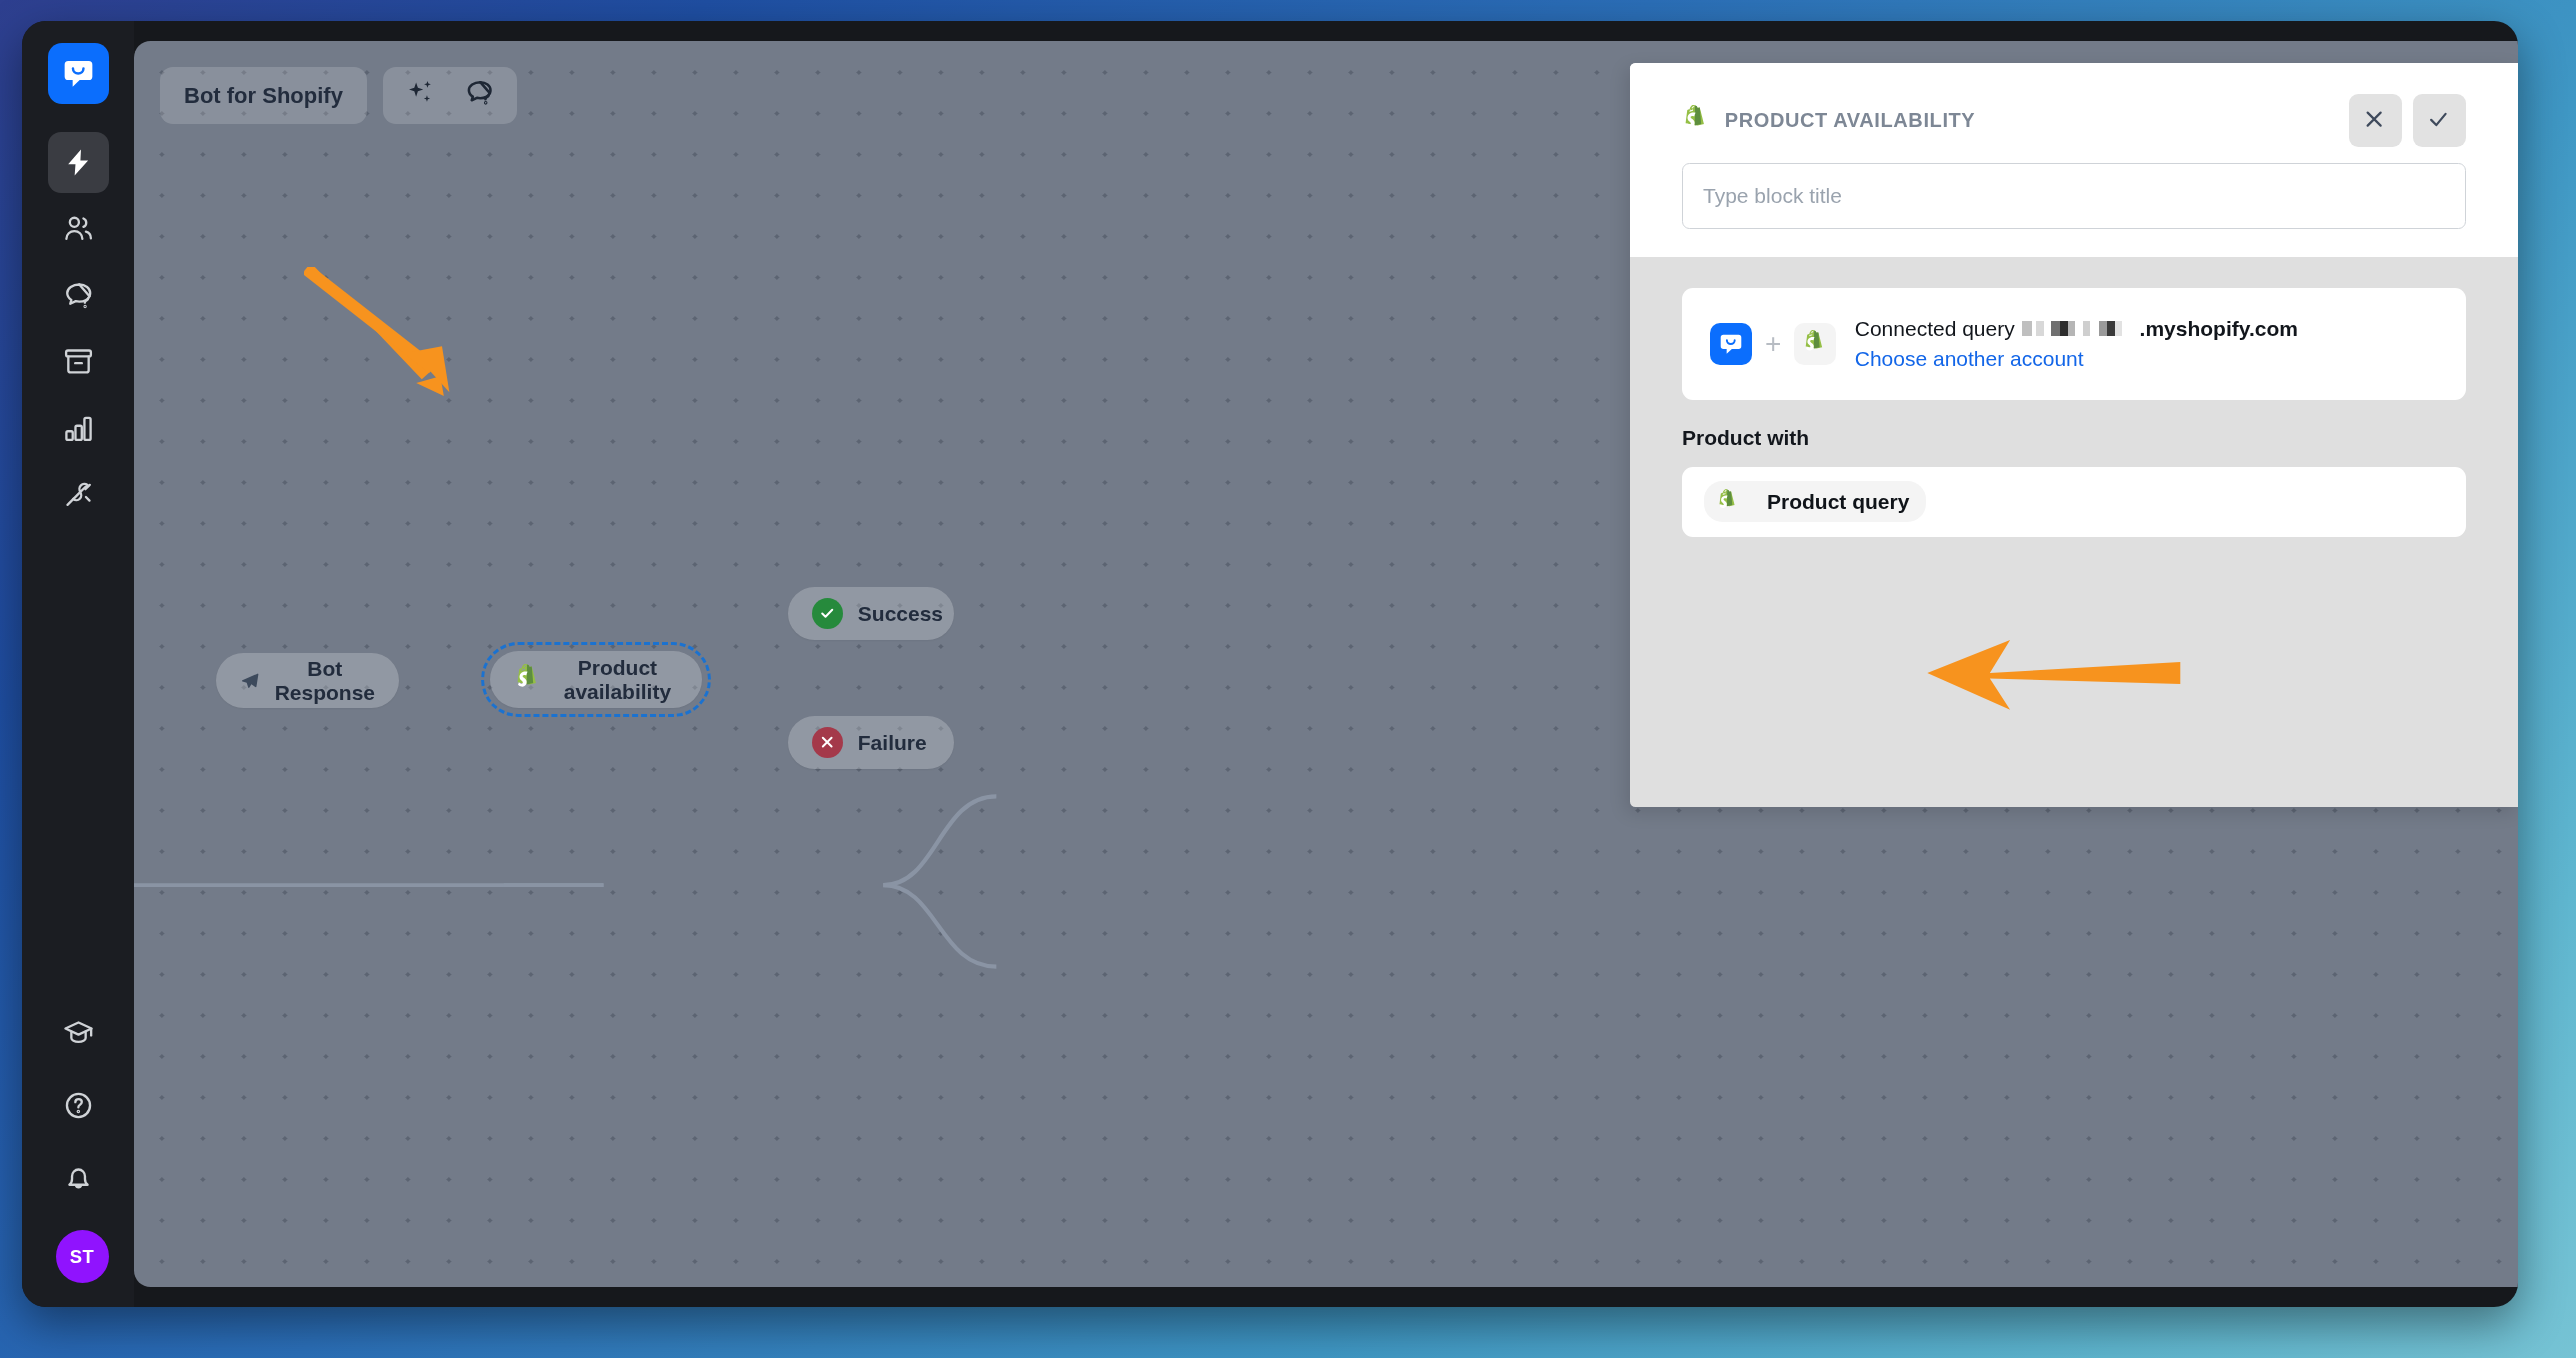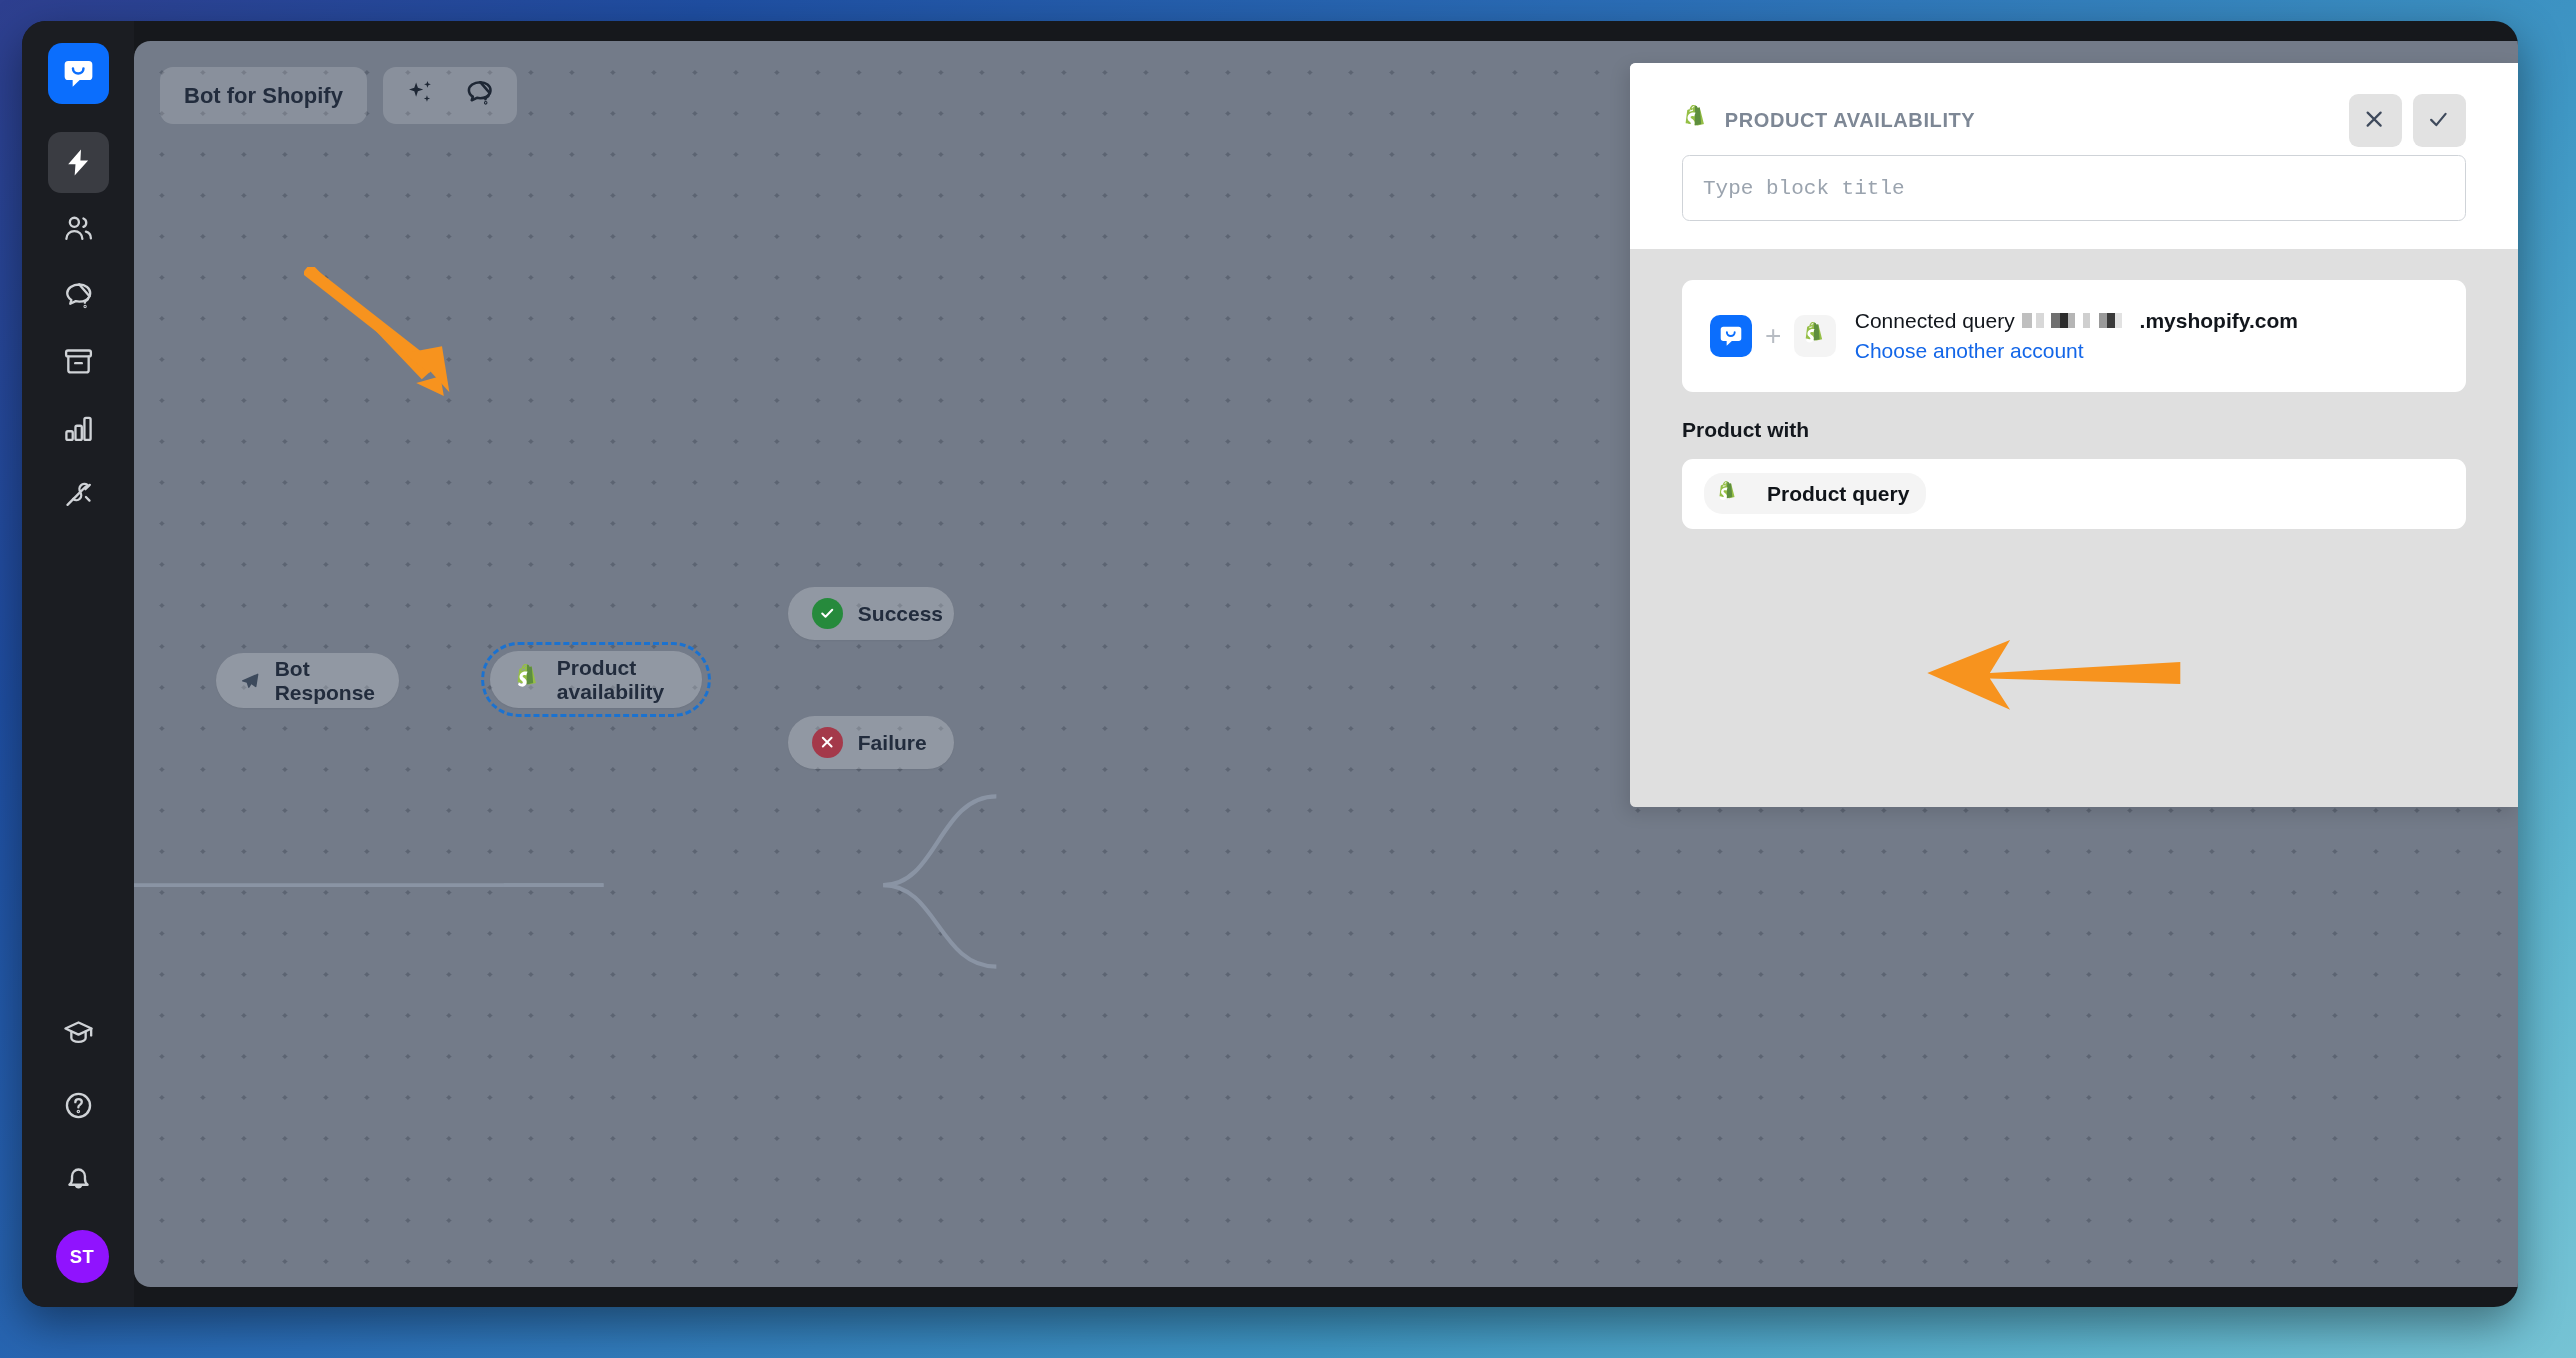--- a/index.html
+++ b/index.html
@@ -105,20 +105,21 @@
     background: rgba(255,255,255,0.22);
     border-radius: 28px;
     display: flex; align-items: center;
     padding: 16px 24px;
     gap: 14.8px;
     color: #222c3d;
     font-size: 21px;
     font-weight: 600;
     cursor: pointer;
     box-shadow: 0 0.9px 1.8px rgba(0,0,0,0.05);
+    text-align: center;
   }
   #node-bot-response { left: 82px; top: 612px; width: 183px; height: 55px; }
   #node-product-availability {
     left: 356px; top: 610px; width: 212px; height: 57px;
     outline: 3.7px dashed #1b72d0;
     outline-offset: 6.5px;
     border-radius: 29.5px;
   }
   #node-success { left: 654px; top: 546px; width: 166px; height: 53px; }
   #node-failure { left: 654px; top: 675px; width: 166px; height: 53px; }
@@ -154,27 +155,27 @@
   #panel-actions { margin-left:auto; display:flex; gap: 11px; }
   .panel-btn {
     width: 53px; height: 53px; border-radius: 9.2px;
     background: #e2e2e2;
     display:flex; align-items:center; justify-content:center;
     cursor: pointer;
   }
   .panel-btn svg { width: 26px; height: 26px; }
   .panel-btn svg path { stroke:#3f4a5c; stroke-width:2.4; fill:none; stroke-linecap:round; stroke-linejoin:round; }
   #block-title-input {
-    margin-top: 8px;
+    margin-top: 16px;
     width: 100%; height: 66px;
     border: 1.5px solid #cfd3d8;
     border-radius: 7.4px;
     padding: 0 20px;
     font-size: 21px;
-    font-family: Liberation Mono, monospace;
+    font-family: Liberation Sans, sans-serif;
     color: #222c3d;
     background:#fff;
     outline: none;
   }
   #block-title-input::placeholder { color:#9aa3ae; }
   #panel-body { padding: 31px 52px 0 52px; }
   #connected-card {
     background:#fff; border-radius: 11px;
     padding: 24px 28px;
     display:flex; align-items:center; gap: 18.4px;

